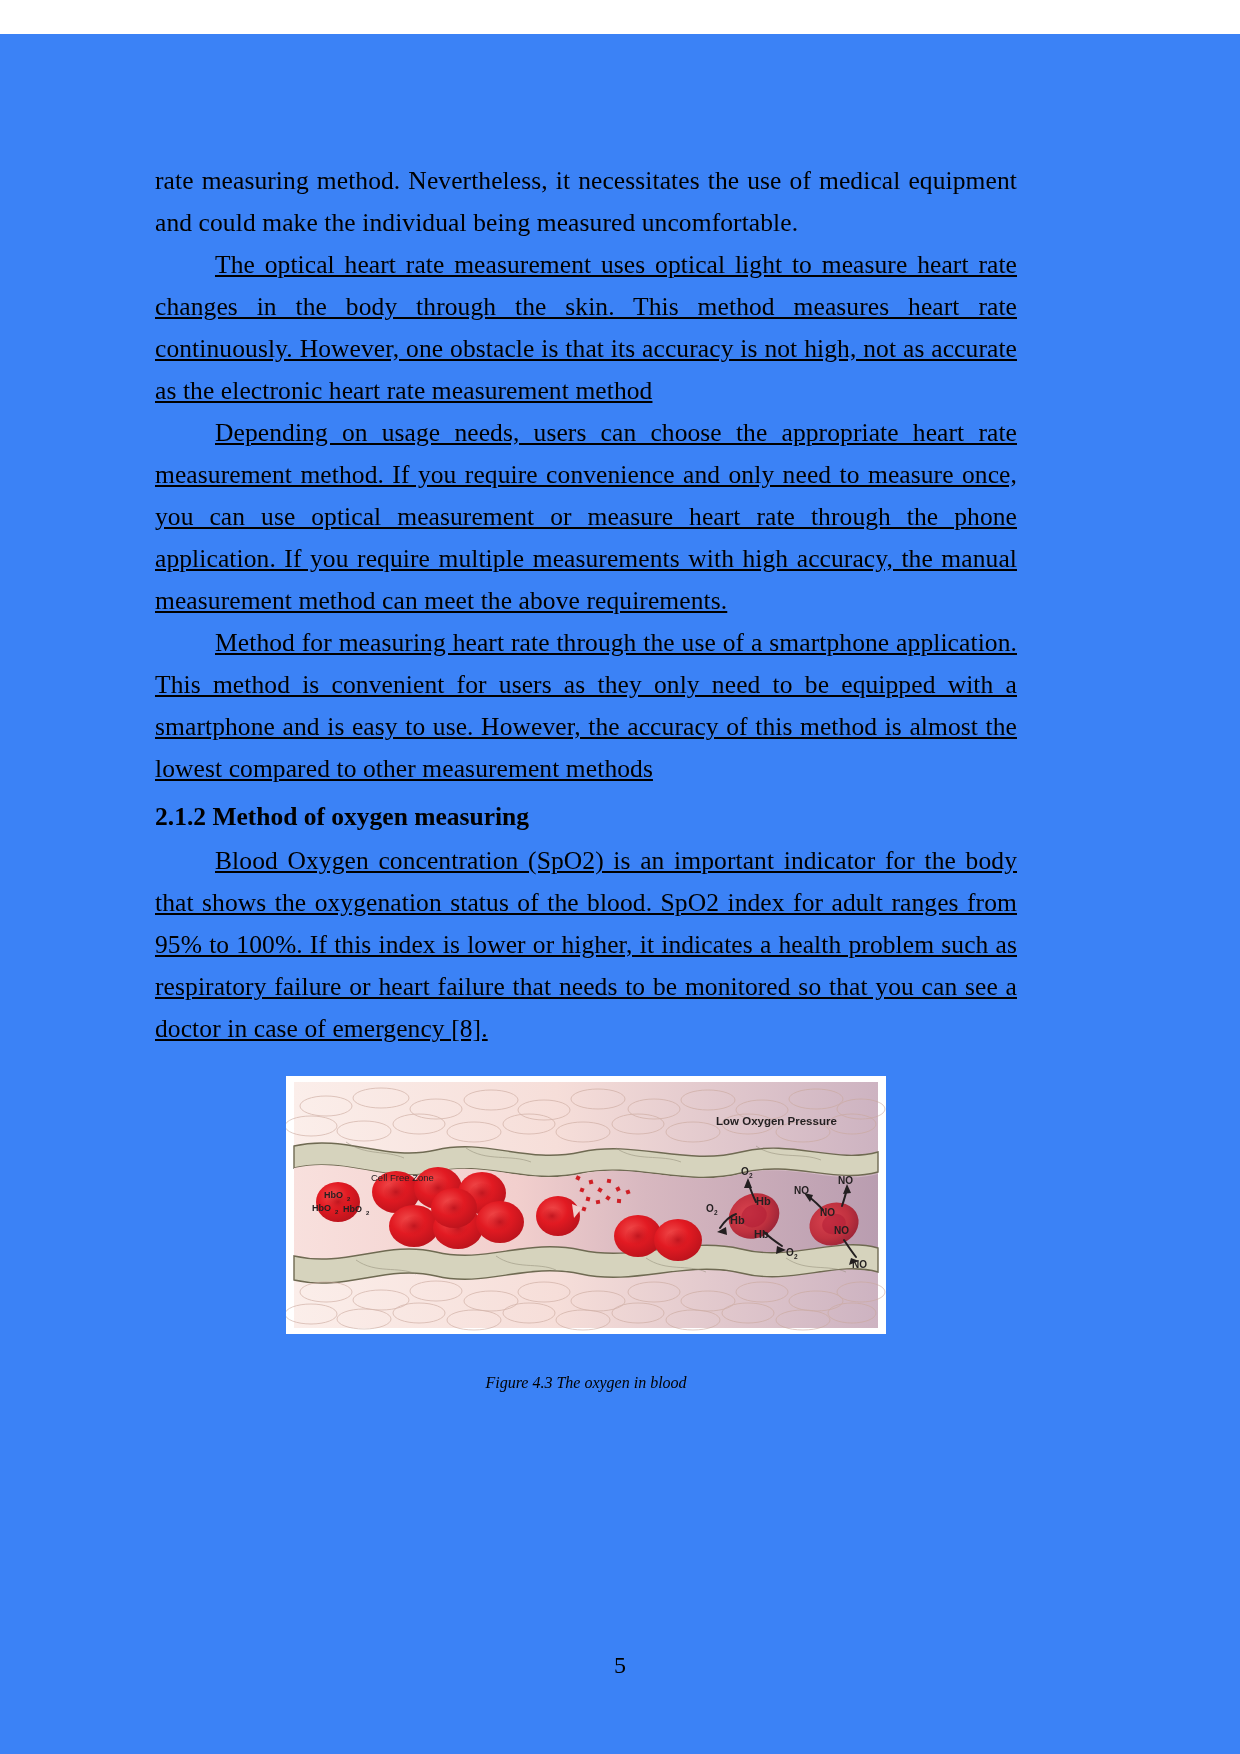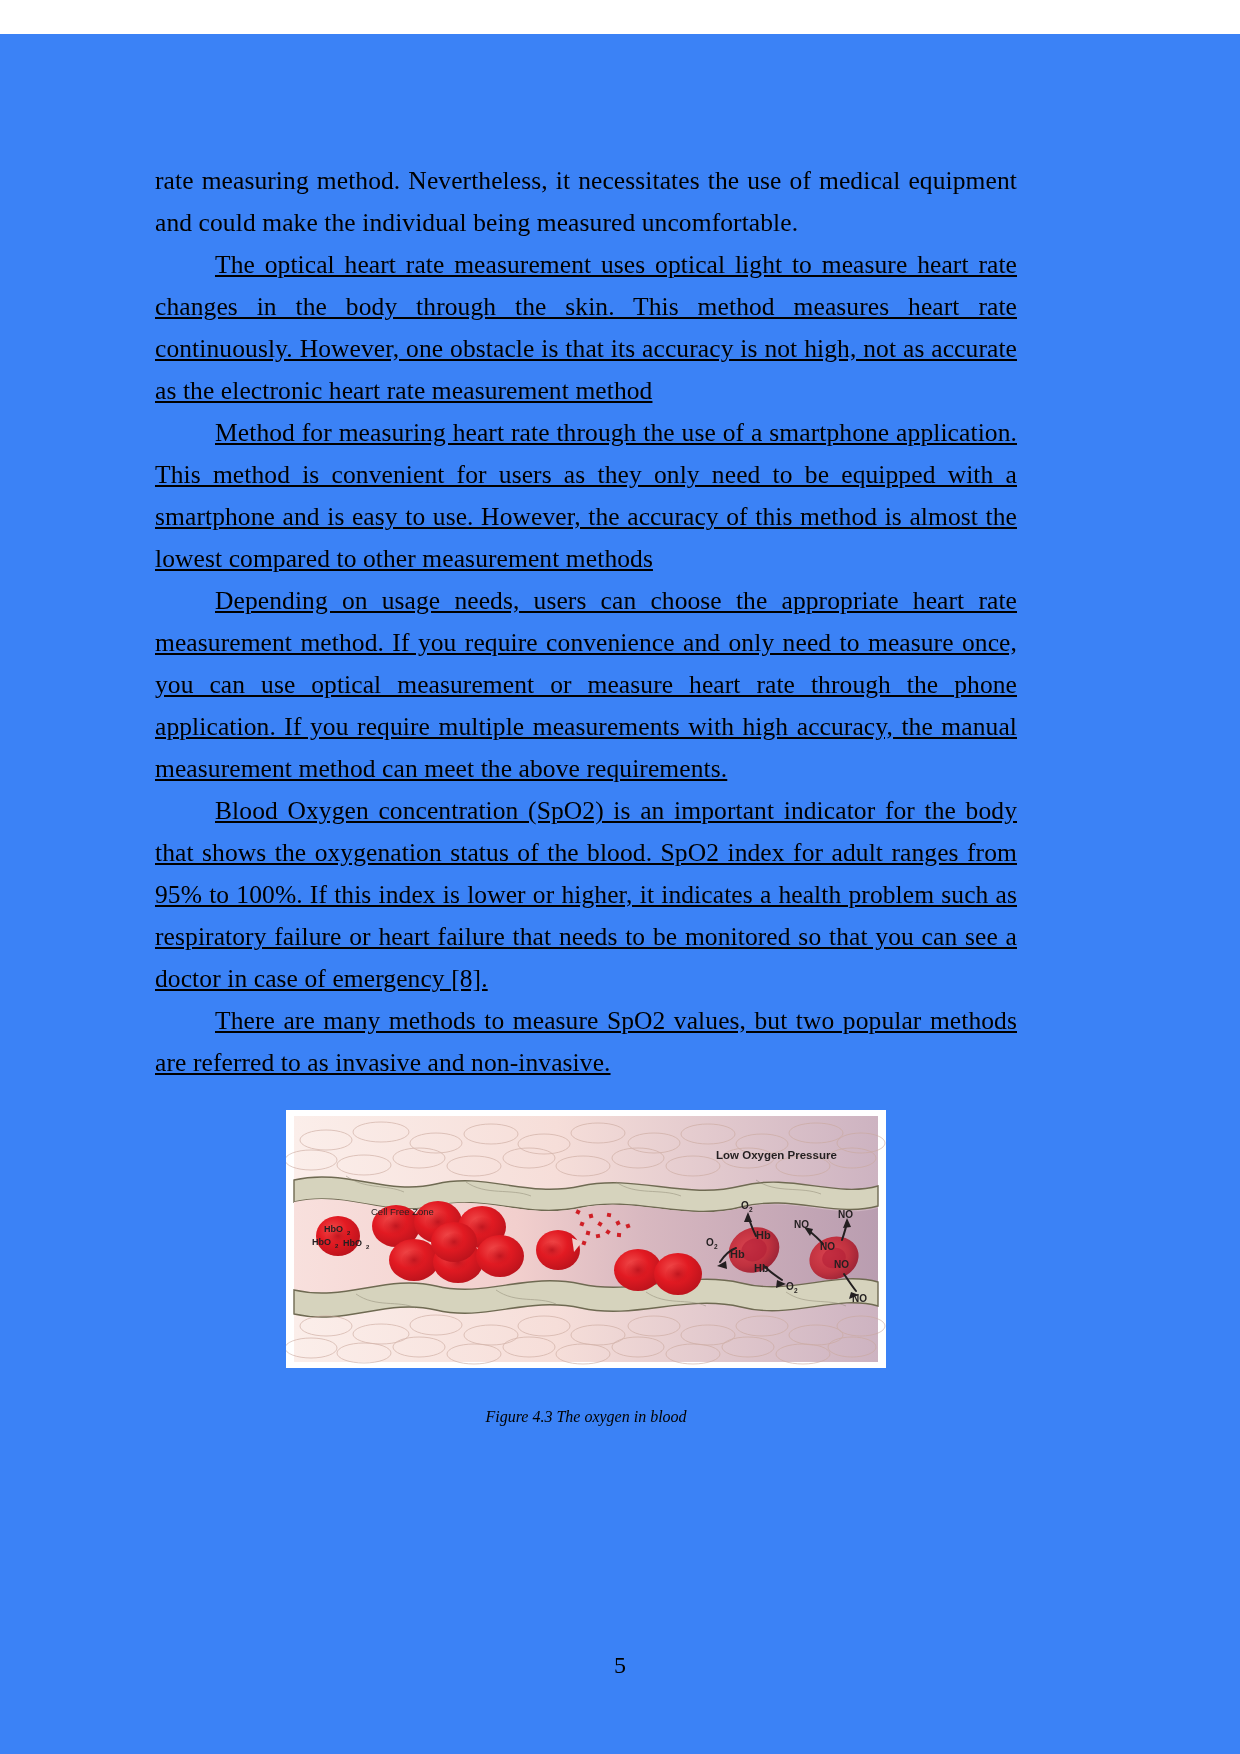--- a/index.html
+++ b/index.html
@@ -94,26 +94,26 @@
 </style>
 </head>
 <body>
 
 <div class="page">
 
   <div class="content">
 
     <p class="body-text noindent">rate measuring method. Nevertheless, it necessitates the use of medical equipment and could make the individual being measured uncomfortable.</p>
     <p class="body-text indent">The optical heart rate measurement uses optical light to measure heart rate changes in the body through the skin. This method measures heart rate continuously. However, one obstacle is that its accuracy is not high, not as accurate as the electronic heart rate measurement method</p>
+    <p class="body-text indent">Depending on usage needs, users can choose the appropriate heart rate measurement method. If you require convenience and only need to measure once, you can use optical measurement or measure heart rate through the phone application. If you require multiple measurements with high accuracy, the manual measurement method can meet the above requirements.</p>
     <p class="body-text indent">Method for measuring heart rate through the use of a smartphone application. This method is convenient for users as they only need to be equipped with a smartphone and is easy to use. However, the accuracy of this method is almost the lowest compared to other measurement methods</p>
-    <p class="body-text indent">Depending on usage needs, users can choose the appropriate heart rate measurement method. If you require convenience and only need to measure once, you can use optical measurement or measure heart rate through the phone application. If you require multiple measurements with high accuracy, the manual measurement method can meet the above requirements.</p>
-
+
+    <h3 class="section-heading">2.1.2 Method of oxygen measuring</h3>
 
     <p class="body-text indent">Blood Oxygen concentration (SpO2) is an important indicator for the body that shows the oxygenation status of the blood. SpO2 index for adult ranges from 95% to 100%. If this index is lower or higher, it indicates a health problem such as respiratory failure or heart failure that needs to be monitored so that you can see a doctor in case of emergency [8].</p>
-    <p class="body-text indent">There are many methods to measure SpO2 values, but two popular methods are referred to as invasive and non-invasive.</p>
 
     <div class="figure-wrap">
       <div class="figure-box">
         <svg class="figure-svg" width="600" height="258" viewBox="0 0 600 258" xmlns="http://www.w3.org/2000/svg">
           <defs>
             <linearGradient id="vesselGrad" x1="0" y1="0" x2="1" y2="0">
               <stop offset="0%" stop-color="#f8e0dd"></stop>
               <stop offset="38%" stop-color="#f2cfcd"></stop>
               <stop offset="60%" stop-color="#d8b8c0"></stop>
               <stop offset="100%" stop-color="#b99db0"></stop>

